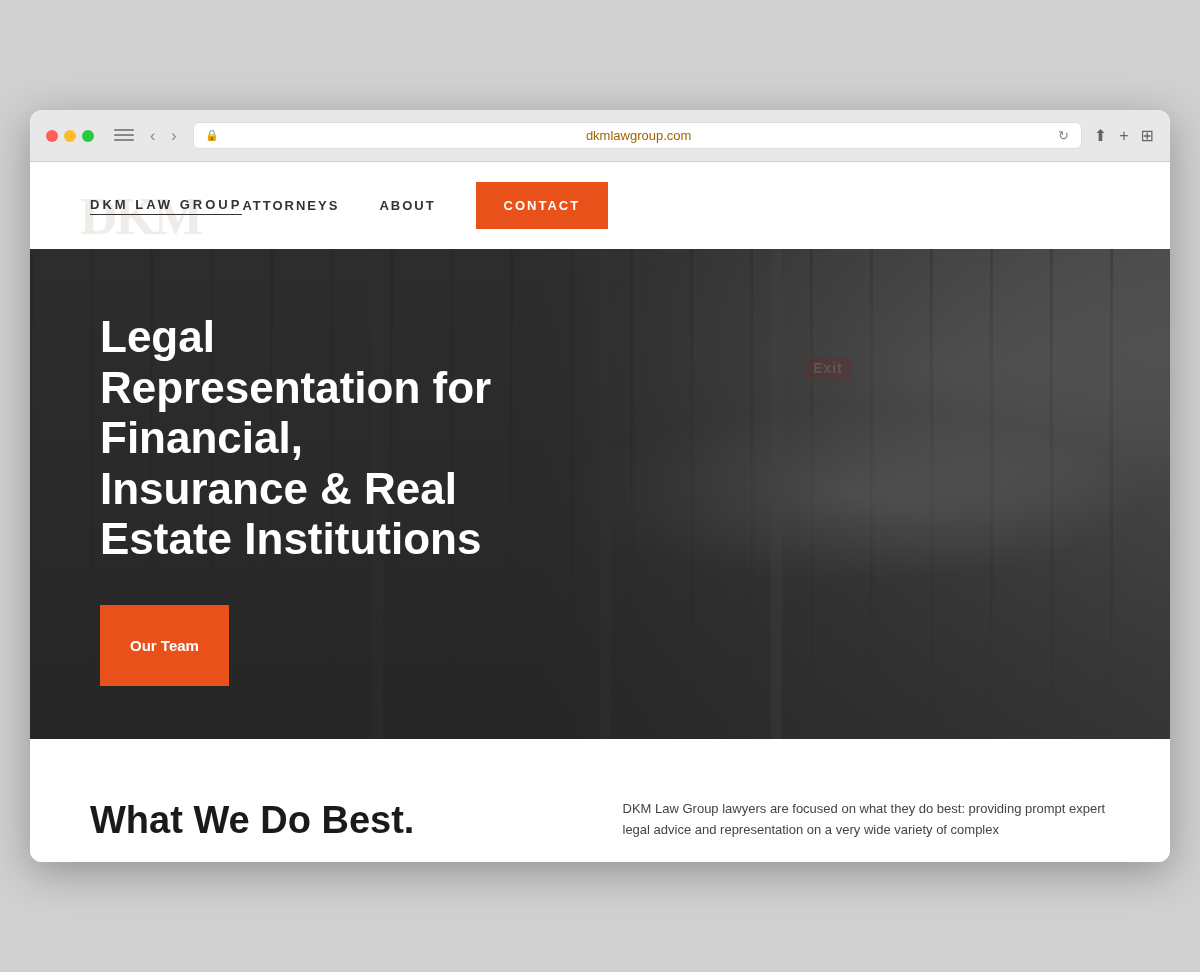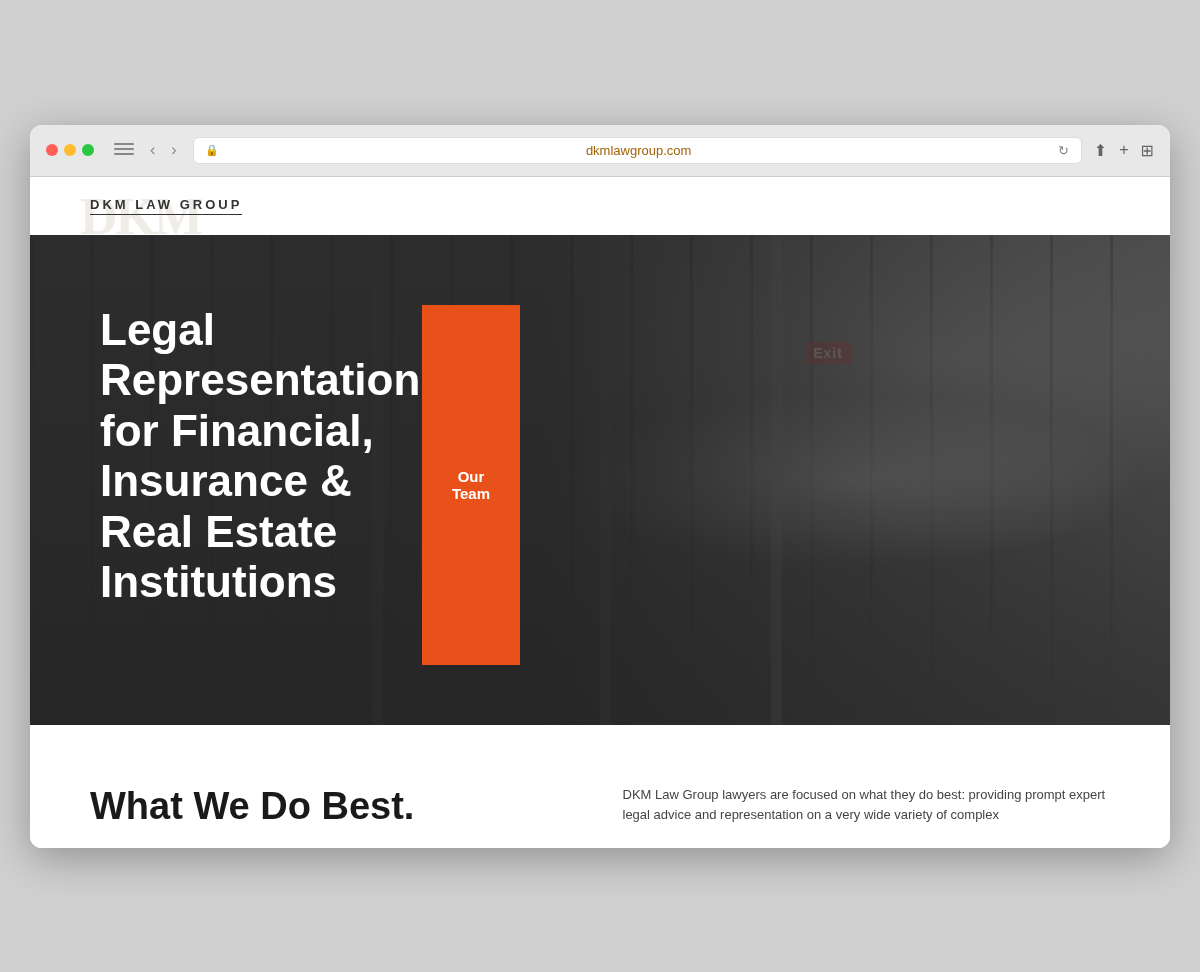--- a/index.html
+++ b/index.html
@@ -268,40 +268,40 @@
       border-radius: 2px;
     }
 
     .hero-content {
       position: relative;
       z-index: 2;
       padding: 70px 70px 60px;
       max-width: 560px;
       height: 100%;
       display: flex;
-      flex-direction: row;
+      flex-direction: column;
       justify-content: center;
     }
 
     .hero-title {
       font-size: 44px;
       font-weight: 900;
       color: white;
       line-height: 1.15;
       margin-bottom: 40px;
       font-family: -apple-system, BlinkMacSystemFont, 'Arial Black', sans-serif;
     }
 
     .hero-cta-btn {
       display: inline-block;
       background: #e8521a;
       color: white;
       font-size: 15px;
       font-weight: 600;
-      padding: 24px 30px;
+      padding: 32px 30px;
       border: none;
       cursor: pointer;
       width: fit-content;
     }
 
     
     .below-hero {
       padding: 60px 60px 20px;
       background: white;
     }
@@ -363,20 +363,25 @@
   </div>
 
   <div class="website">
 
     <header class="site-header">
       <div class="logo-container">
         <div class="logo-watermark">DKM</div>
         <div class="logo-text">DKM LAW GROUP</div>
       </div>
 
+      <nav class="site-nav">
+        <a class="nav-link">ATTORNEYS</a>
+        <a class="nav-link">ABOUT</a>
+        <button class="nav-contact-btn">CONTACT</button>
+      </nav>
     </header>
 
     <section class="hero">
       <div class="hero-image-sim"></div>
       <div class="hero-bg"></div>
       <div class="hero-content">
         <h1 class="hero-title">Legal Representation for Financial, Insurance &amp; Real Estate Institutions</h1>
         <button class="hero-cta-btn">Our Team</button>
       </div>
     </section>

